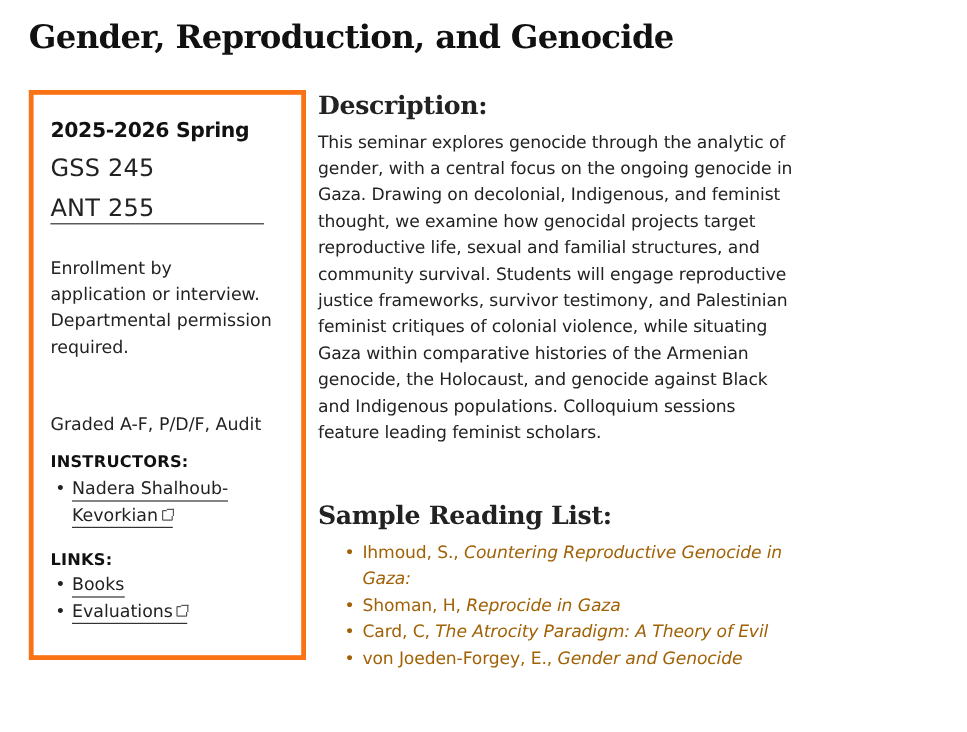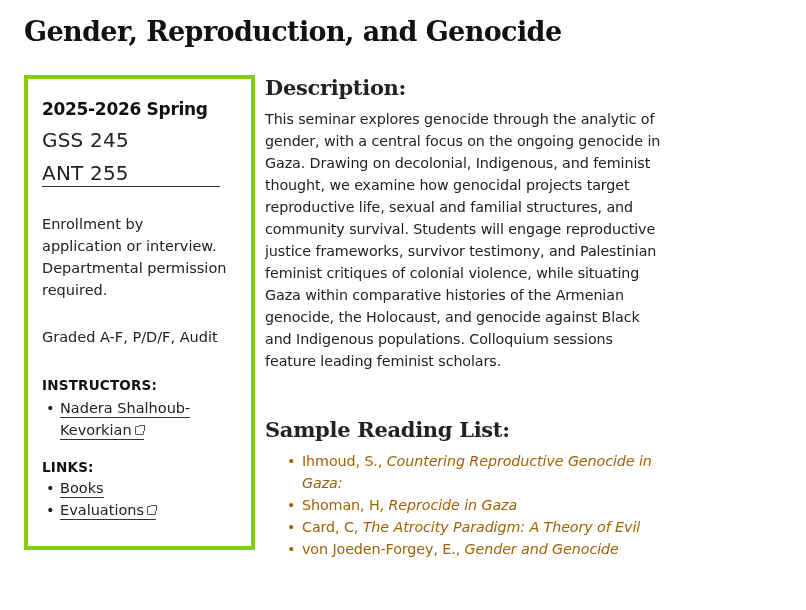--- a/index.html
+++ b/index.html
@@ -4,34 +4,34 @@
 <style>
   html, body { margin: 0; padding: 0; background: #ffffff; }
   body { width: 806px; height: 610px; overflow: hidden; position: relative; color: #1a1a1a; }
   .title {
     position: absolute; left: 24px; top: 16px; margin: 0;
     font-family: "DejaVu Serif", serif; font-weight: bold; font-size: 27px;
     letter-spacing: -0.6px; color: #111; white-space: nowrap;
   }
   .sidebar {
     position: absolute; left: 24px; top: 75px; width: 199px; height: 467px;
-    border: 4px solid #84cc16; padding: 0 10px 0 14px; box-sizing: content-box;
+    border: 4px solid #f97316; padding: 0 10px 0 14px; box-sizing: content-box;
     font-family: "DejaVu Sans", sans-serif; color: #222;
   }
   .term { position: absolute; left: 14px; top: 20px; font-weight: bold; font-size: 17px; color: #111; letter-spacing: -0.3px; white-space: nowrap; }
   .course { position: absolute; left: 14px; font-size: 20px; color: #222; letter-spacing: 0.2px; white-space: nowrap; }
   .c1 { top: 49px; }
   .c2 { top: 82px; }
   .rule { position: absolute; left: 14px; top: 107px; width: 178px; height: 0; border-top: 1.5px solid #333; }
   .enroll { position: absolute; left: 14px; top: 134px; width: 185px; font-size: 14.5px; line-height: 22px; color: #222; }
   .label { position: absolute; left: 14px; font-weight: bold; font-size: 13.5px; color: #111; letter-spacing: 0.2px; }
   .lbl-grade { top: 247px; }
   .lbl-instr { top: 298px; }
   .lbl-links { top: 380px; }
-  .grade-val { position: absolute; left: 14px; top: 250px; font-size: 14.5px; color: #222; white-space: nowrap; }
+  .grade-val { position: absolute; left: 14px; top: 267px; font-size: 14.5px; color: #222; white-space: nowrap; }
   .side-list { position: absolute; left: 14px; margin: 0; padding: 0; list-style: none; font-size: 14.5px; line-height: 22px; }
   .side-list li { position: relative; padding-left: 18px; }
   .side-list li::before { content: "\2022"; position: absolute; left: 4px; top: 0; color: #222; }
   .instr-list { top: 318px; width: 185px; }
   .links-list { top: 398px; }
   .side-list a { color: #222; text-decoration: none; border-bottom: 1.5px solid #333; padding-bottom: 1px; }
   .ext { display: inline-block; width: 9px; height: 9px; border: 1.3px solid #555; border-radius: 1px; margin-left: 3px; position: relative; vertical-align: 0px; box-sizing: border-box; }
   .ext::after { content: ""; position: absolute; right: -2px; top: -2px; width: 5px; height: 5px; border-top: 1.3px solid #555; border-right: 1.3px solid #555; background: #fff; }
 
   .main { position: absolute; left: 265px; top: 72px; width: 400px; font-family: "DejaVu Sans", sans-serif; }

